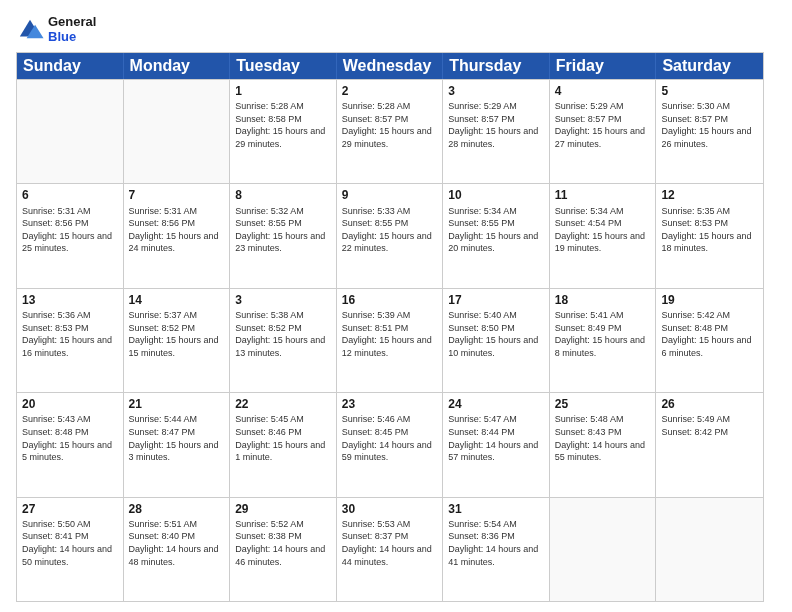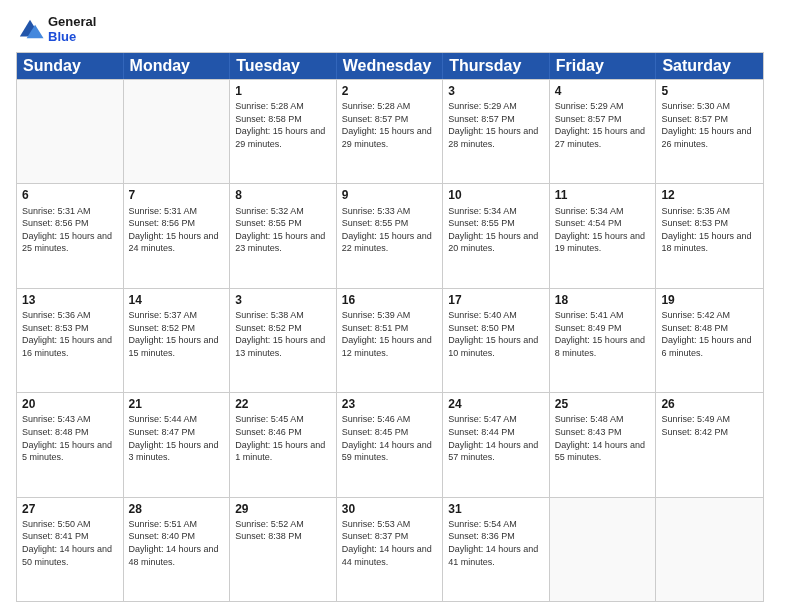--- a/index.html
+++ b/index.html
@@ -306,20 +306,21 @@
           <div class="cal-cell">
             <span class="day-num">28</span>
             <div class="cell-text">Sunrise: 5:51 AM</div>
             <div class="cell-text">Sunset: 8:40 PM</div>
             <div class="cell-text">Daylight: 14 hours and 48 minutes.</div>
           </div>
           <div class="cal-cell">
             <span class="day-num">29</span>
             <div class="cell-text">Sunrise: 5:52 AM</div>
             <div class="cell-text">Sunset: 8:38 PM</div>
+            <div class="cell-text">Daylight: 14 hours and 46 minutes.</div>
           </div>
           <div class="cal-cell">
             <span class="day-num">30</span>
             <div class="cell-text">Sunrise: 5:53 AM</div>
             <div class="cell-text">Sunset: 8:37 PM</div>
             <div class="cell-text">Daylight: 14 hours and 44 minutes.</div>
           </div>
           <div class="cal-cell">
             <span class="day-num">31</span>
             <div class="cell-text">Sunrise: 5:54 AM</div>

